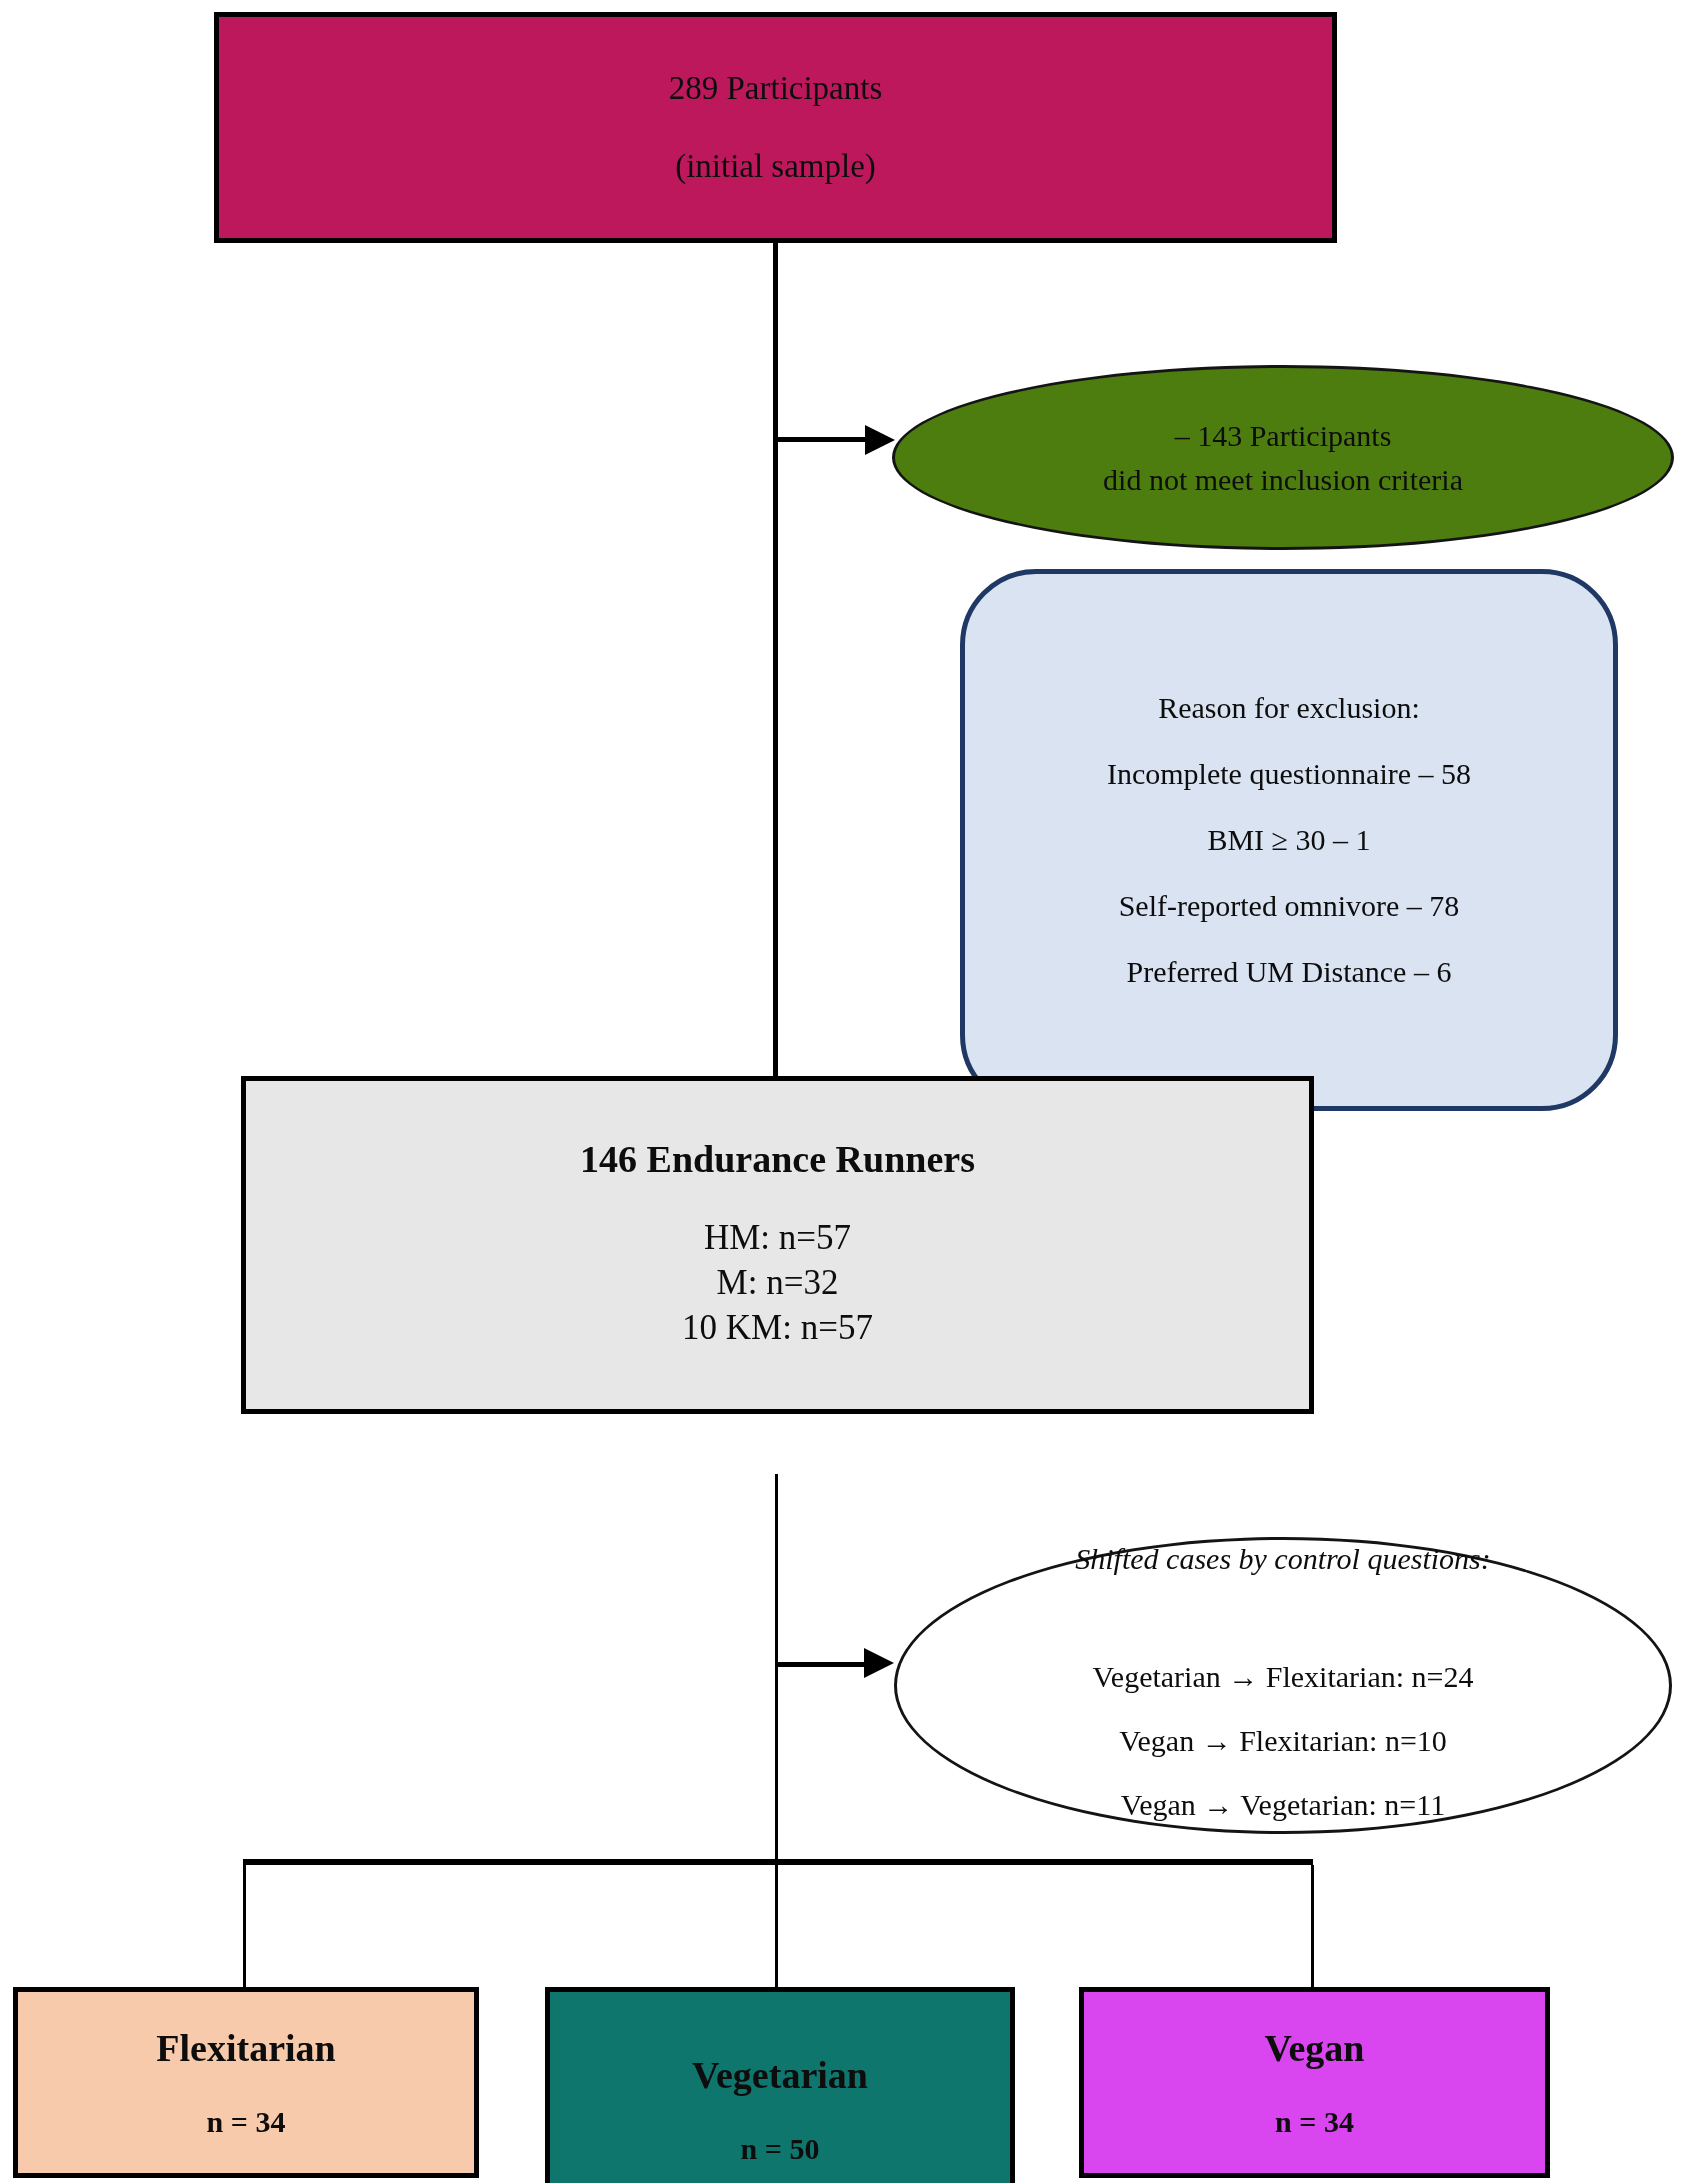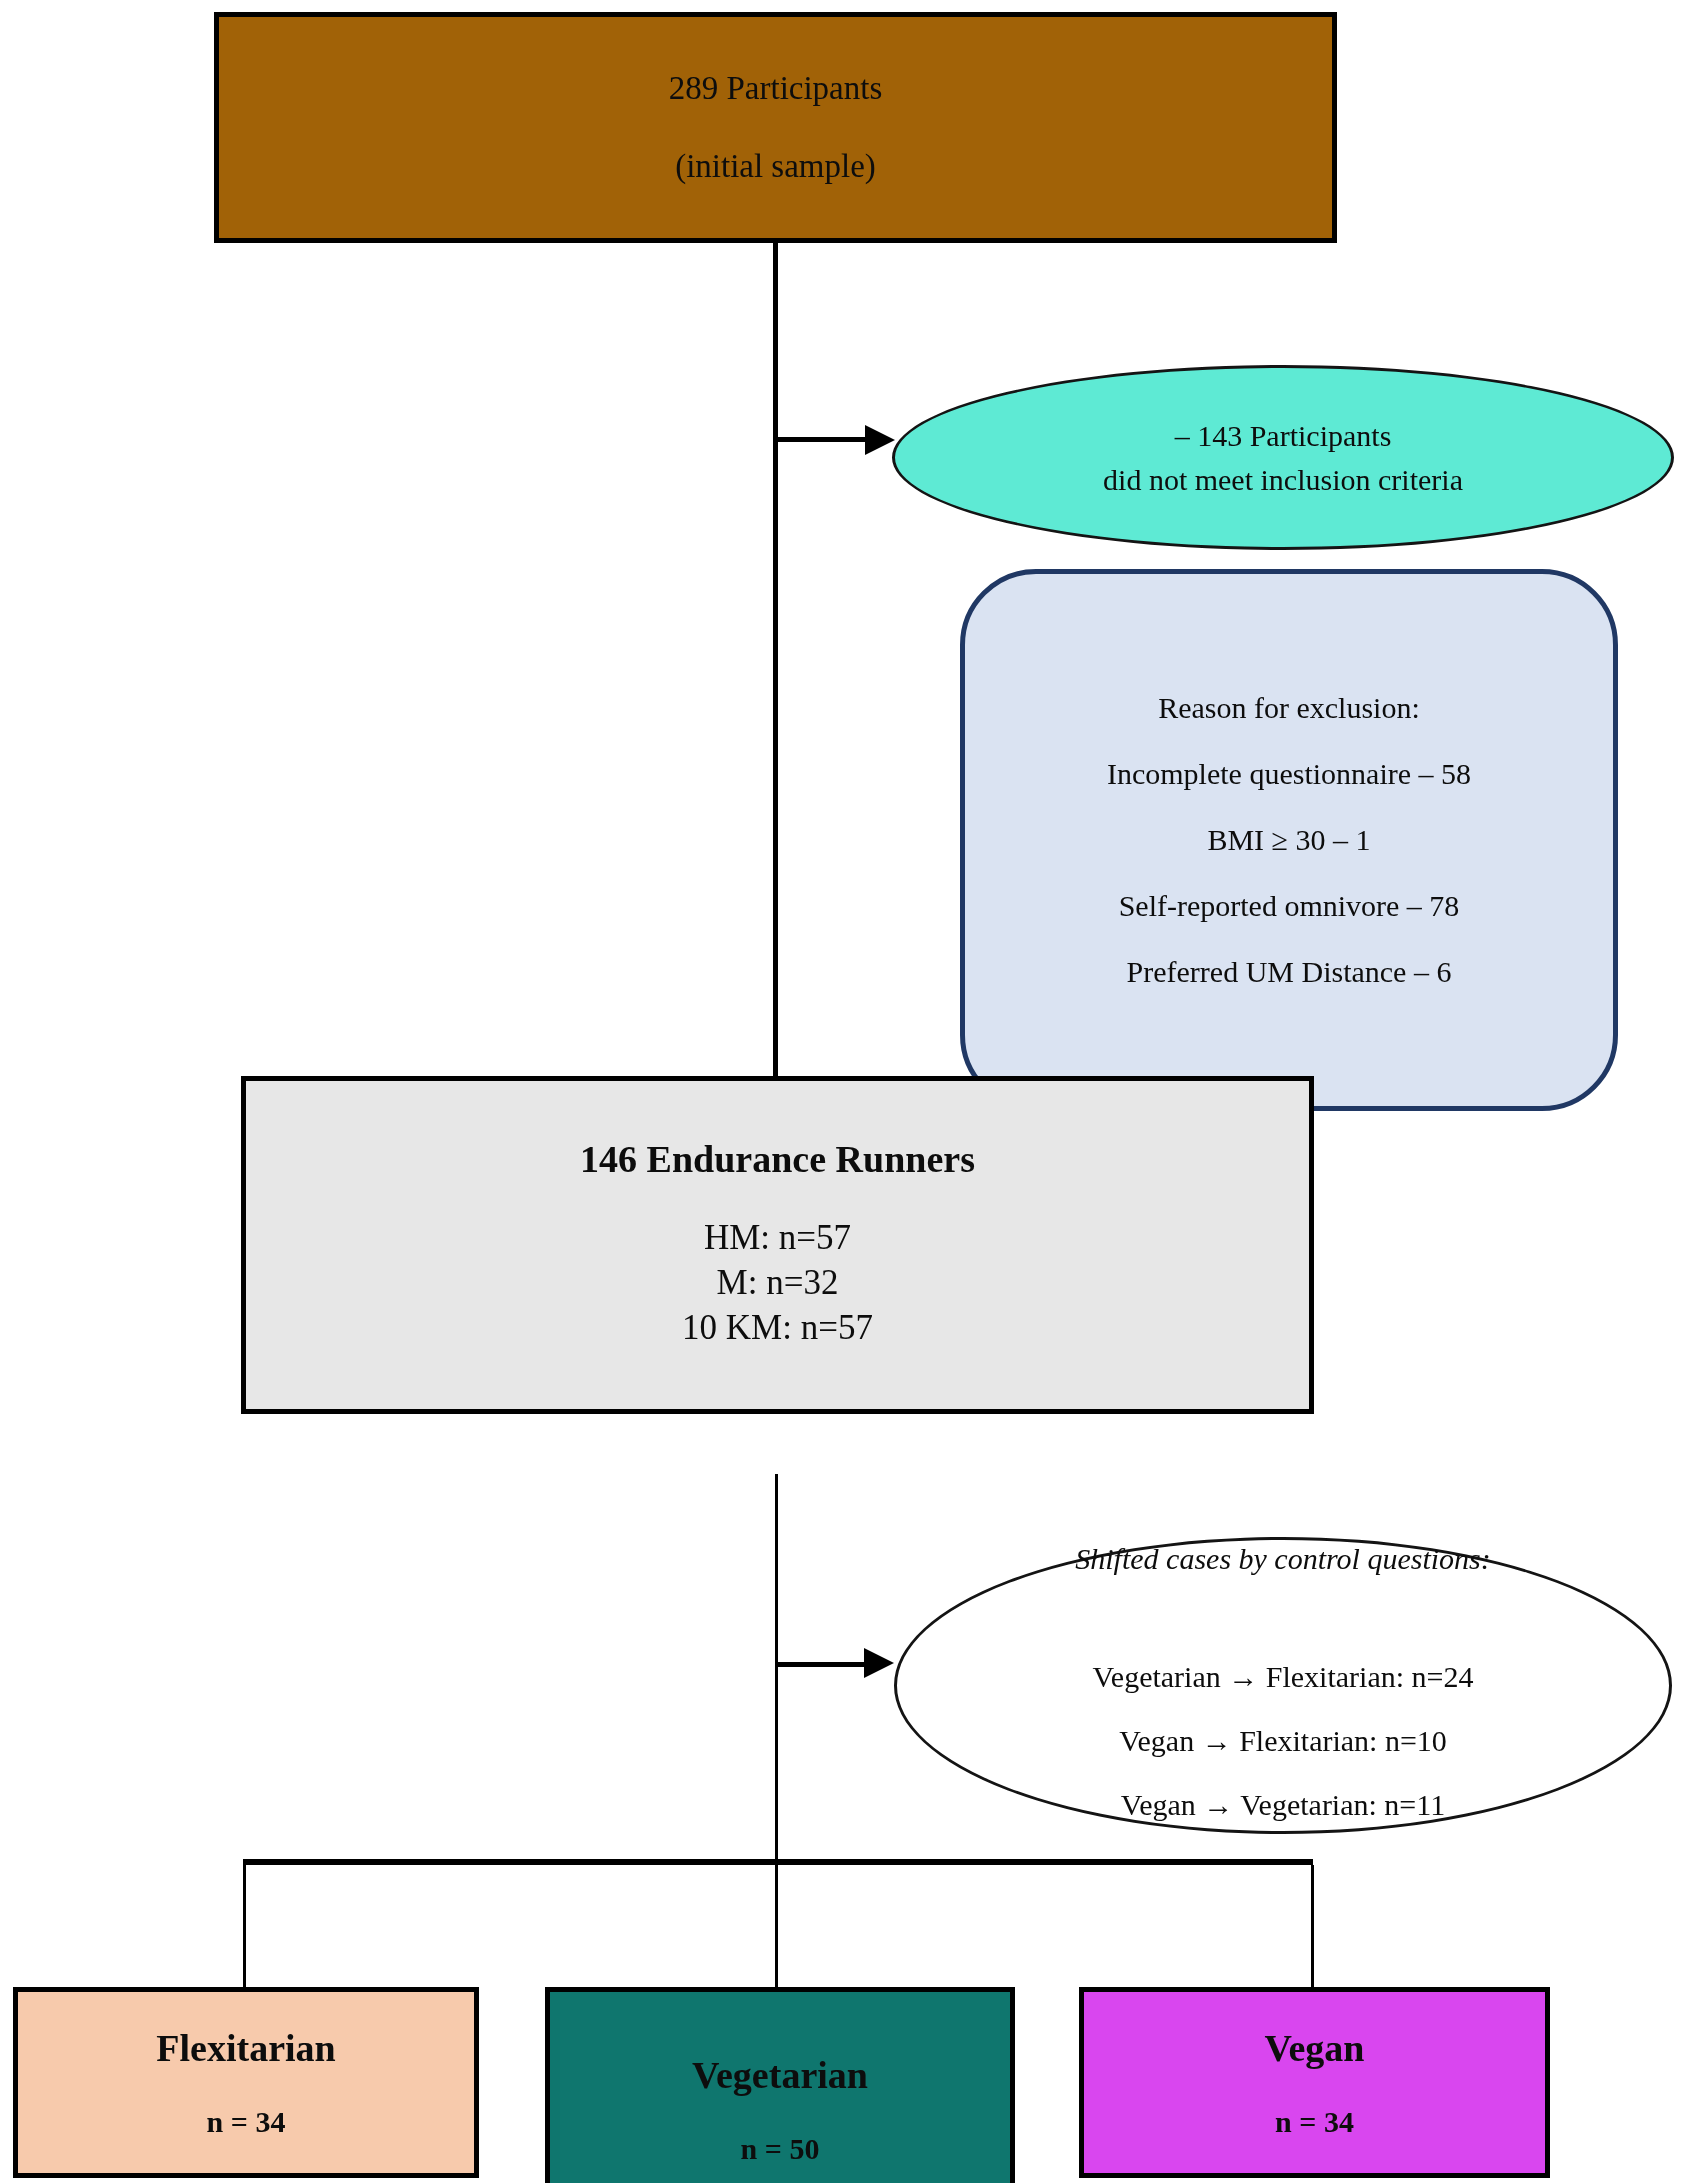--- a/index.html
+++ b/index.html
@@ -36,32 +36,32 @@
   .group-count{font-size:30px;font-weight:bold;margin-top:40px;line-height:1;}
   .ellipse2-title{margin-bottom:61px;}
   .shift-line{font-size:30px;line-height:44px;}
   .gap-lines{display:flex;flex-direction:column;gap:45px;}
 </style>
 </head>
 <body>
 
 <div class="canvas">
 
-  <div class="node rect gap-lines" style="left: 214px; top: 12px; width: 1123px; height: 231px; background-color: #a16207;">
+  <div class="node rect gap-lines" style="left: 214px; top: 12px; width: 1123px; height: 231px; background-color: #be185d;">
     <div class="line-lg">289 Participants</div>
     <div class="line-lg">(initial sample)</div>
   </div>
 
   <div class="connector" style="left:773px;top:243px;width:4.6px;height:865px;"></div>
   <div class="arrowhead ah-down" style="left:757px;top:1105px;"></div>
 
   <div class="connector" style="left:776px;top:437px;width:92px;height:5.3px;"></div>
   <div class="arrowhead ah-right" style="left:865px;top:425px;"></div>
 
-  <div class="node ellipse" style="left: 892px; top: 365px; width: 782px; height: 185px; background-color: #5eead4;">
+  <div class="node ellipse" style="left: 892px; top: 365px; width: 782px; height: 185px; background-color: #4d7c0f;">
     <div class="line-md" style="line-height:44px;">– 143 Participants</div>
     <div class="line-md" style="line-height:44px;">did not meet inclusion criteria</div>
   </div>
 
   <div class="node roundrect" style="left: 960px; top: 569px; width: 658px; height: 542px; background-color: rgb(218, 227, 242);">
     <div class="reason-line">Reason for exclusion:</div>
     <div class="reason-line">Incomplete questionnaire – 58</div>
     <div class="reason-line">BMI ≥ 30 – 1</div>
     <div class="reason-line">Self-reported omnivore – 78</div>
     <div class="reason-line">Preferred UM Distance – 6</div>

